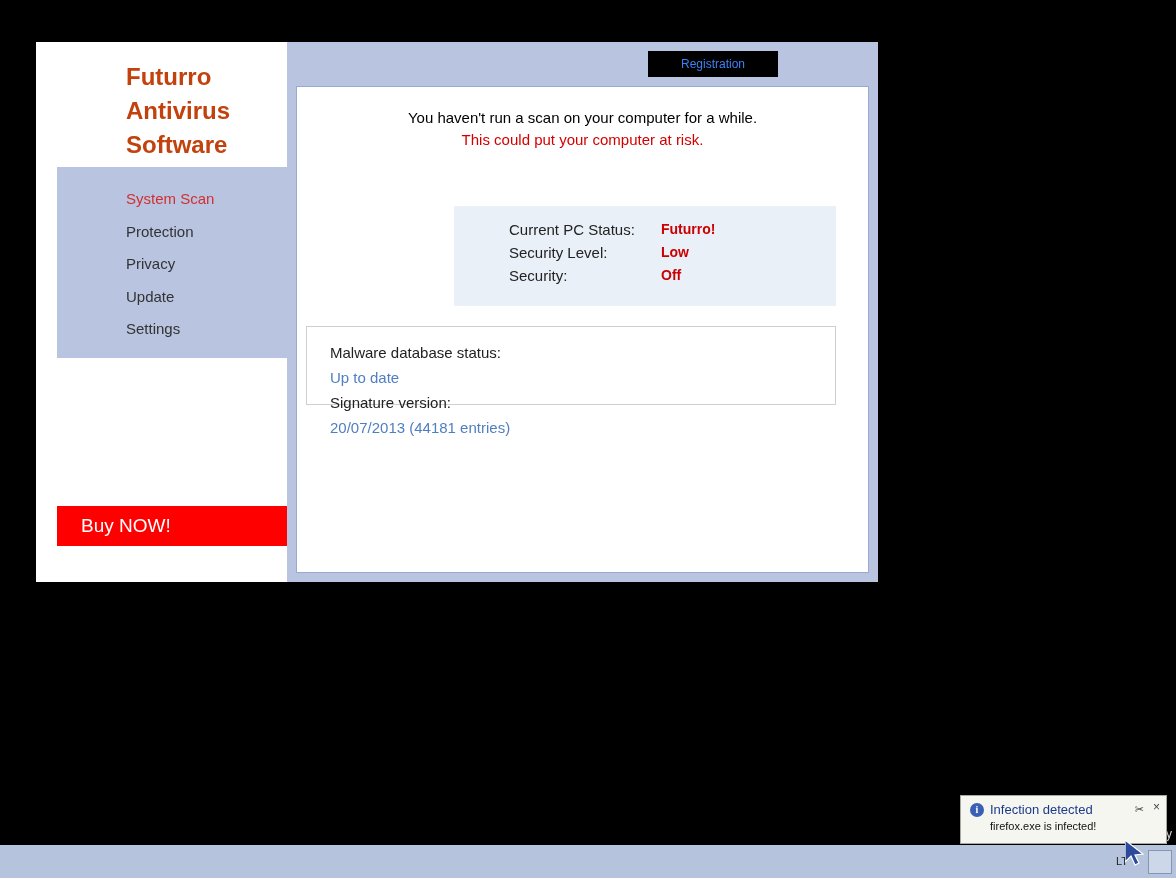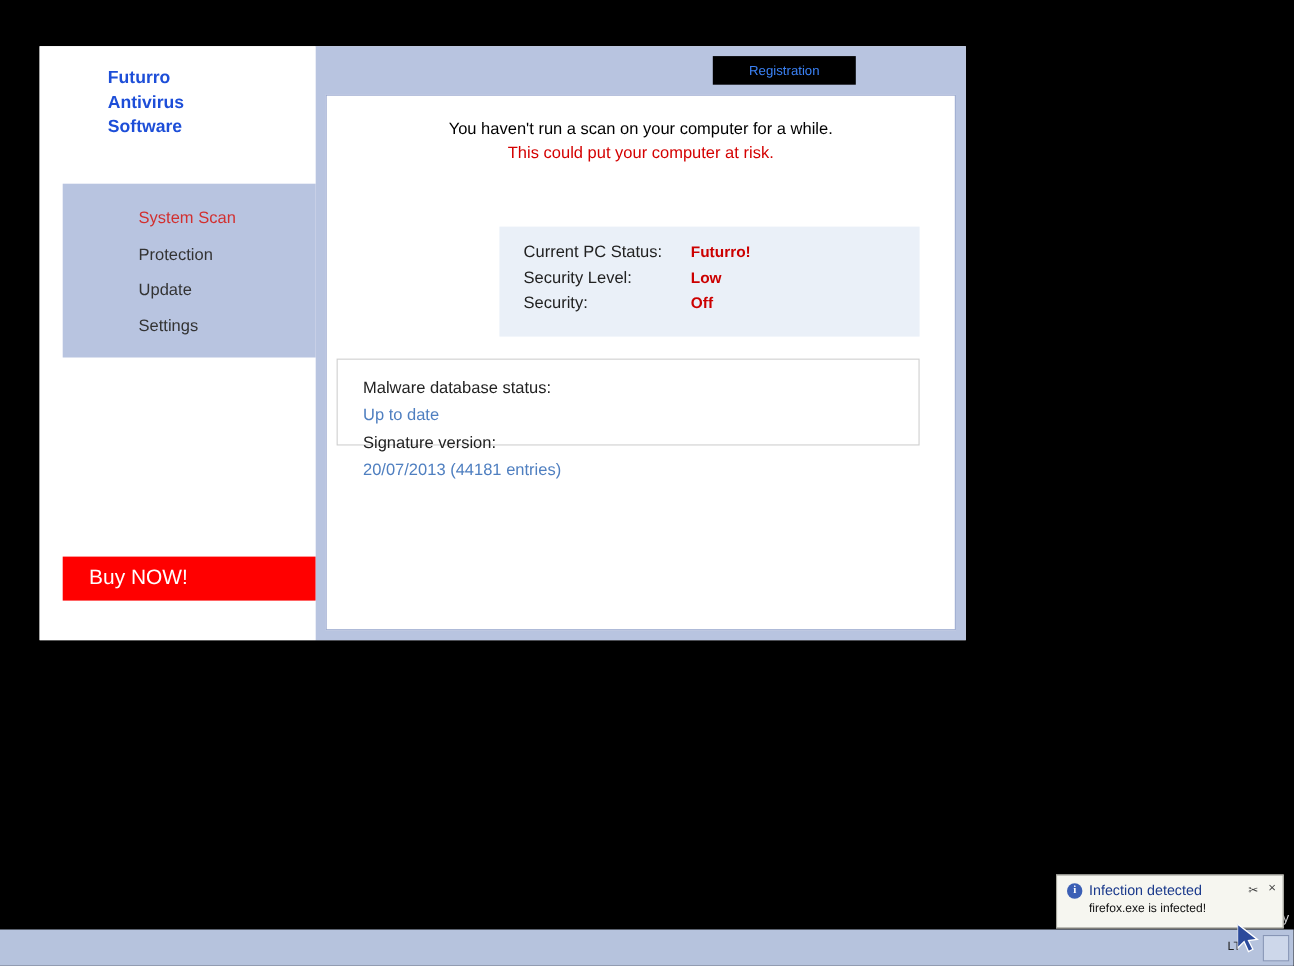--- a/index.html
+++ b/index.html
@@ -28,24 +28,24 @@
   }
 
   
   #sidebar {
     width: 251px;
     background: #ffffff;
     position: relative;
     flex: 0 0 251px;
   }
   #brand {
-    padding: 18px 0 0 62px;
-    font-size: 16px;
+    padding: 18px 0 0 90px;
+    font-size: 24px;
     font-weight: bold;
-    color: #1d4ed8;
+    color: #c2410c;
     line-height: 1.42;
   }
   #brand div { white-space: nowrap; }
 
   #nav {
     position: absolute;
     left: 21px;
     top: 125px;
     width: 230px;
     background: #b8c4e0;
@@ -140,21 +140,21 @@
     height: 100px;
     background: #eaf0f8;
   }
   #status-panel .row {
     display: flex;
     font-size: 15px;
     padding: 0 0 0 22px;
     line-height: 23px;
   }
   #status-panel .row:first-child { padding-top: 12px; }
-  #status-panel .lbl { width: 152px; color: #222222; }
+  #status-panel .lbl { width: 152px; color: #222222; margin-left: 33px; }
   #status-panel .val { color: #cc0000; font-weight: bold; font-size: 14px; }
 
   #db-panel {
     left: 9px;
     top: 239px;
     width: 530px;
     height: 79px;
     background: #ffffff;
     border: 1px solid #cfcfcf;
   }
@@ -291,20 +291,23 @@
     </div>
 
     <div id="nav">
       <div class="nav-item active">
         <span>System Scan</span>
       </div>
       <div class="nav-item">
         <span>Protection</span>
       </div>
       <div class="nav-item">
+        <span>Privacy</span>
+      </div>
+      <div class="nav-item">
         <span>Update</span>
       </div>
       <div class="nav-item">
         <span>Settings</span>
       </div>
     </div>
 
     <div id="sidebar-blank"></div>
 
     <div id="buy-now">

